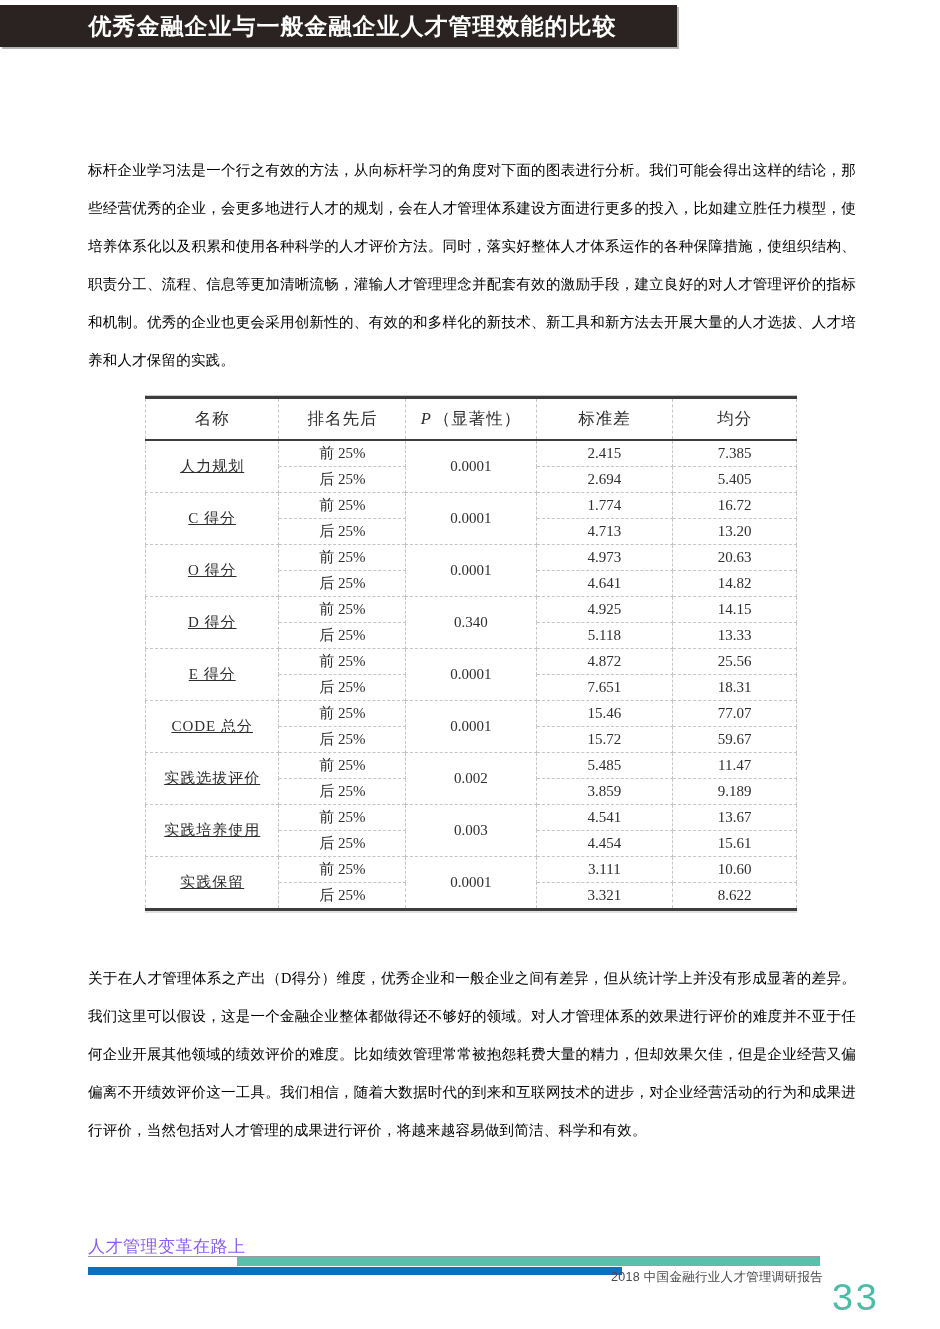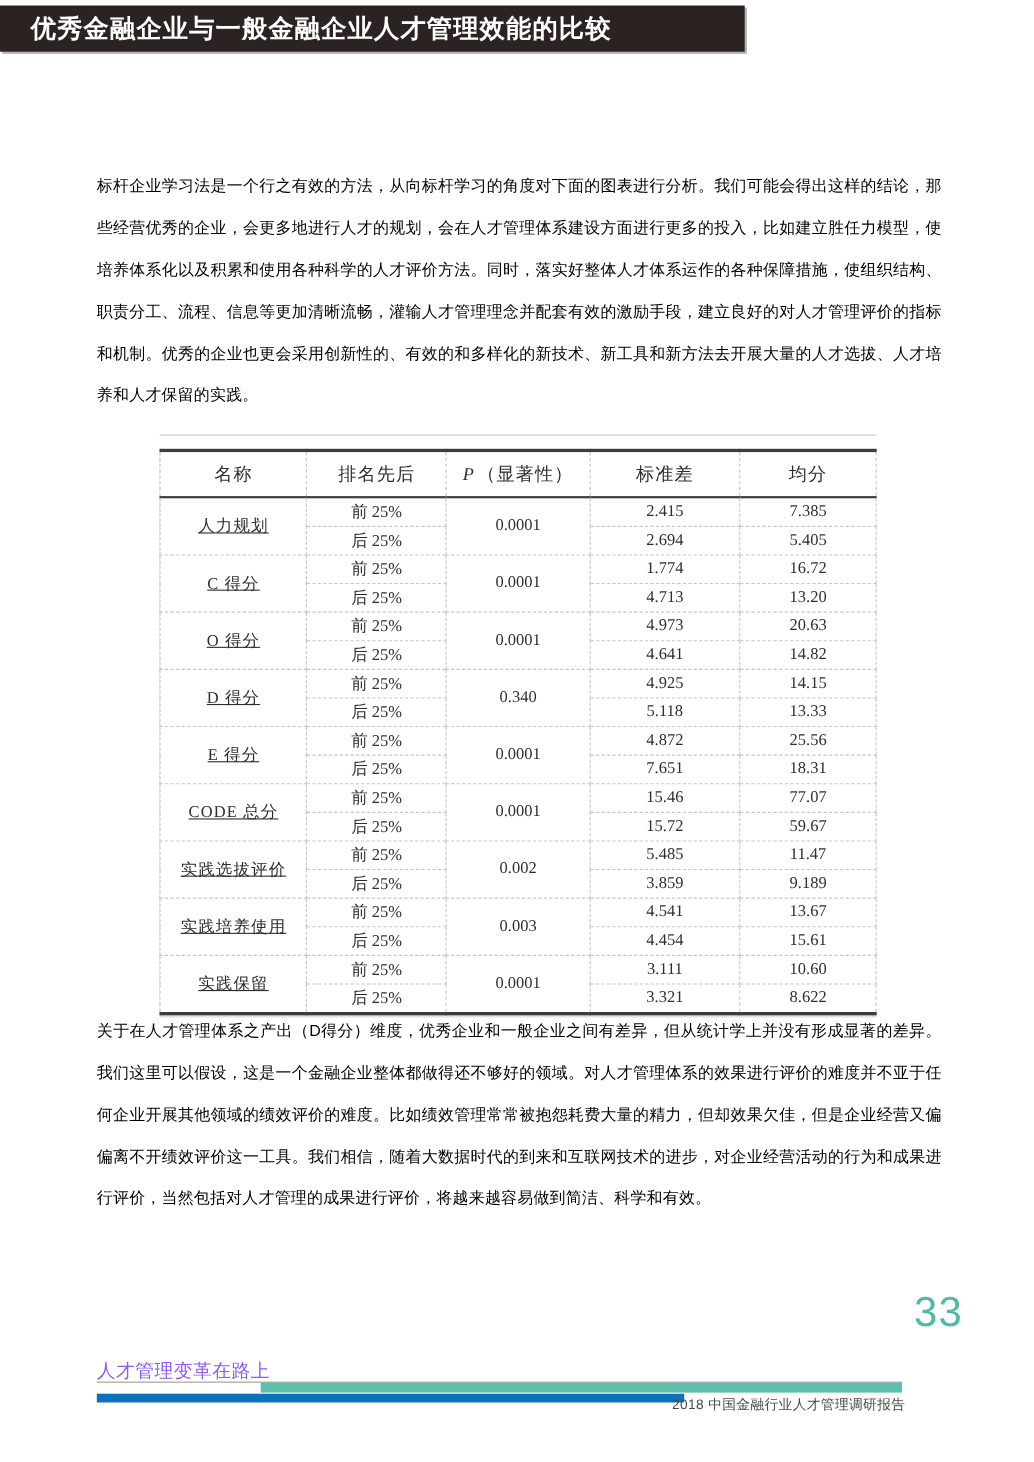--- a/index.html
+++ b/index.html
@@ -19,26 +19,26 @@
     padding-left:28px; white-space:nowrap;
   }
 
   
   .para {
     position:absolute; left:88px; width:768px; margin:0;
     font-size:14.5px; line-height:38px; color:#000000;
     text-align:justify; letter-spacing:.2px;
   }
   .p1 { top:151px; }
-  .p2 { top:919px; }
+  .p2 { top:959px;font-family:Liberation Serif, serif; }
 
   
   .table-wrap {
     position:absolute; left:145px; top:395px; width:652px;
-    border-top:1px solid #c9c9c9; padding-top:12px;
+    border-top:1px solid #c9c9c9; padding-top:0;
   }
   table.cmp {
     width:100%; border-collapse:collapse; table-layout:fixed;
     border-top:3px solid #3d3d3d; border-bottom:3px solid #3d3d3d;
     box-shadow:0 2px 0 rgba(0,0,0,.12);
     font-family:"Liberation Serif","DejaVu Serif",serif; color:#2e2e2e;
   }
   table.cmp th, table.cmp td {
     border:1px dashed #c6c6c6; text-align:center; vertical-align:middle;
     padding:0; overflow:hidden;
@@ -58,30 +58,30 @@
   }
   .hairline { position:absolute; left:88px; top:1256px; width:732px; height:1px; background:#9b9b9b; }
   .bar { position:absolute; }
   .bar-teal { left:237px; top:1257px; width:583px; height:9px; }
   .bar-blue { left:88px;  top:1267px; width:534px; height:8px; }
   .report {
     position:absolute; right:117px; top:1269px; font-size:12.5px;
     color:#4a4a4d; font-weight:normal; white-space:nowrap; letter-spacing:.3px;
   }
   .pagenum {
-    position:absolute; left:831px; top:1173px; font-size:38px; line-height:40px;
-    font-family:Liberation Sans, sans-serif; letter-spacing:1px;
+    position:absolute; left:831px; top:1280px; font-size:38px; line-height:40px;
+    font-family:Liberation Mono, monospace; letter-spacing:1px;
   }
 </style>
 </head>
 <body>
 
 <div class="page">
 
-  <div class="header-bar" style="background: rgb(43, 35, 33);">
+  <div class="header-bar" style="background: rgb(43, 35, 33); justify-content: center;">
     <span class="title">优秀金融企业与一般金融企业人才管理效能的比较</span>
   </div>
 
   <p class="para p1">标杆企业学习法是一个行之有效的方法，从向标杆学习的角度对下面的图表进行分析。我们可能会得出这样的结论，那些经营优秀的企业，会更多地进行人才的规划，会在人才管理体系建设方面进行更多的投入，比如建立胜任力模型，使培养体系化以及积累和使用各种科学的人才评价方法。同时，落实好整体人才体系运作的各种保障措施，使组织结构、职责分工、流程、信息等更加清晰流畅，灌输人才管理理念并配套有效的激励手段，建立良好的对人才管理评价的指标和机制。优秀的企业也更会采用创新性的、有效的和多样化的新技术、新工具和新方法去开展大量的人才选拔、人才培养和人才保留的实践。</p>
 
   <div class="table-wrap">
     <table class="cmp">
       <colgroup>
         <col style="width:20.5%">
           <col style="width:19.5%">

